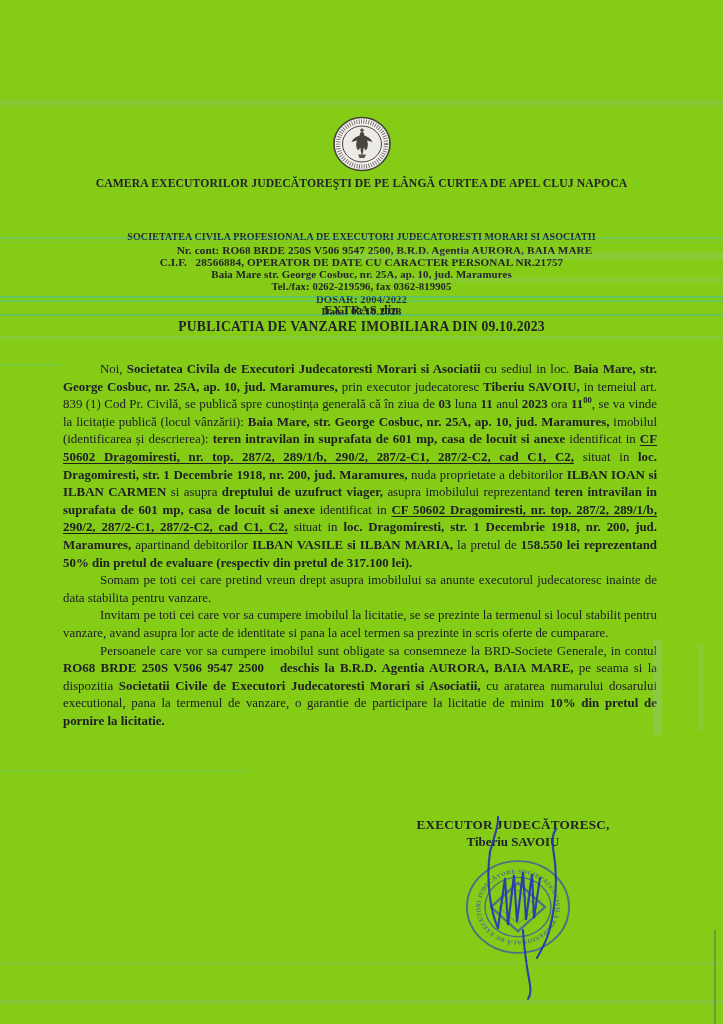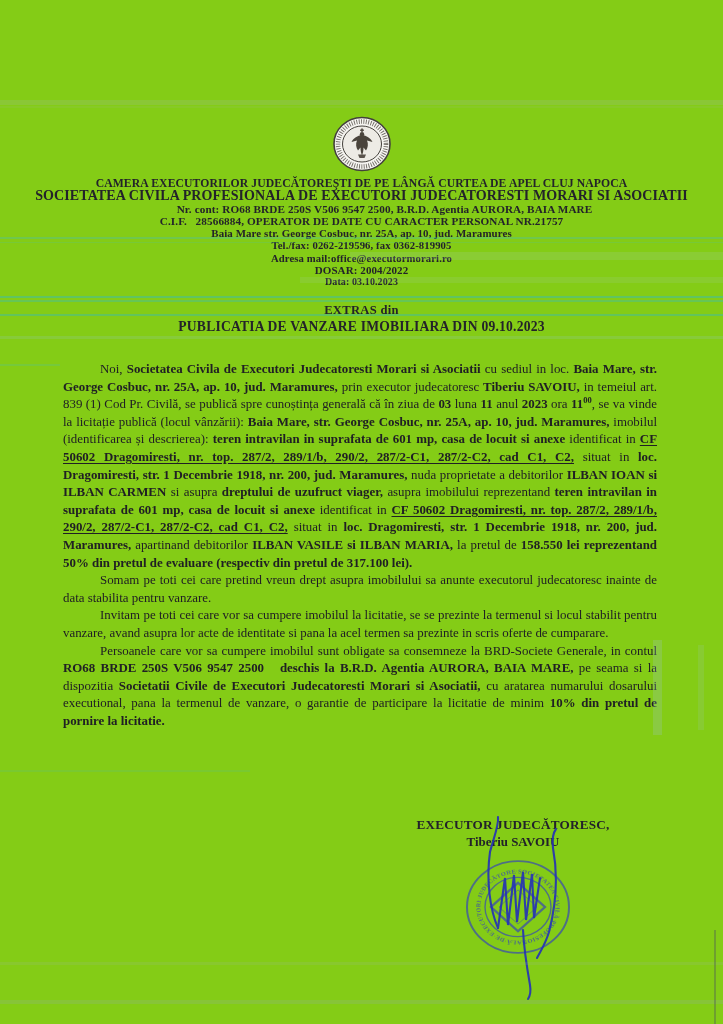--- a/index.html
+++ b/index.html
@@ -7,21 +7,21 @@
     position:relative;width:723px;height:1024px;margin:0 auto;
     background:#84cc16;overflow:hidden;
     font-family:"Liberation Serif","DejaVu Serif",serif;
     color:#1d1d20;
   }
   
   .seal-wrap{position:absolute;left:332px;top:116px;width:60px;height:58px;}
   .letterhead{position:absolute;left:0;top:178px;width:723px;text-align:center;}
   .letterhead .hl{font-weight:700;line-height:12.3px;white-space:pre-wrap;letter-spacing:.1px;color:#23232a;}
   .letterhead .hl:nth-child(1){font-size:11.7px;}
-  .letterhead .hl:nth-child(2){font-size:14px;}
+  .letterhead .hl:nth-child(2){font-size:10px;margin-top:41px;}
   .letterhead .hl:nth-child(3){font-size:11.2px;padding-left:46px;}
   .letterhead .hl:nth-child(4){font-size:11.2px;}
   .letterhead .hl:nth-child(5){font-size:10.9px;}
   .letterhead .hl:nth-child(6){font-size:10.7px;}
   .letterhead .hl:nth-child(7){font-size:10.7px;}
   .letterhead .hl:nth-child(8){font-size:11px;}
   .letterhead .hl:nth-child(9){font-size:10px;}
   
   .title-block{position:absolute;left:0;top:303px;width:723px;text-align:center;color:#23232a;}
   .title-block .t1{font-size:12.6px;font-weight:700;letter-spacing:.3px;}
@@ -64,21 +64,20 @@
     </svg>
   </div>
 
   <div class="letterhead" id="letterhead">
       <div class="hl">CAMERA EXECUTORILOR JUDECĂTOREŞTI DE PE LÂNGĂ CURTEA DE APEL CLUJ NAPOCA</div>
       <div class="hl">SOCIETATEA CIVILA PROFESIONALA DE EXECUTORI JUDECATORESTI MORARI SI ASOCIATII</div>
       <div class="hl">Nr. cont: RO68 BRDE 250S V506 9547 2500, B.R.D. Agentia AURORA, BAIA MARE</div>
       <div class="hl">C.I.F.   28566884, OPERATOR DE DATE CU CARACTER PERSONAL NR.21757</div>
       <div class="hl">Baia Mare str. George Cosbuc, nr. 25A, ap. 10, jud. Maramures</div>
       <div class="hl">Tel./fax: 0262-219596, fax 0362-819905</div>
-      <div class="hl">Adresa mail:office@executormorari.ro</div>
       <div class="hl">DOSAR: 2004/2022</div>
       <div class="hl">Data: 03.10.2023</div>
     </div>
 
   <div class="title-block">
     <div class="t1">EXTRAS din</div>
     <div class="t2">PUBLICATIA DE VANZARE IMOBILIARA DIN 09.10.2023</div>
   </div>
 
   <div class="body-text" id="body-paragraphs">

